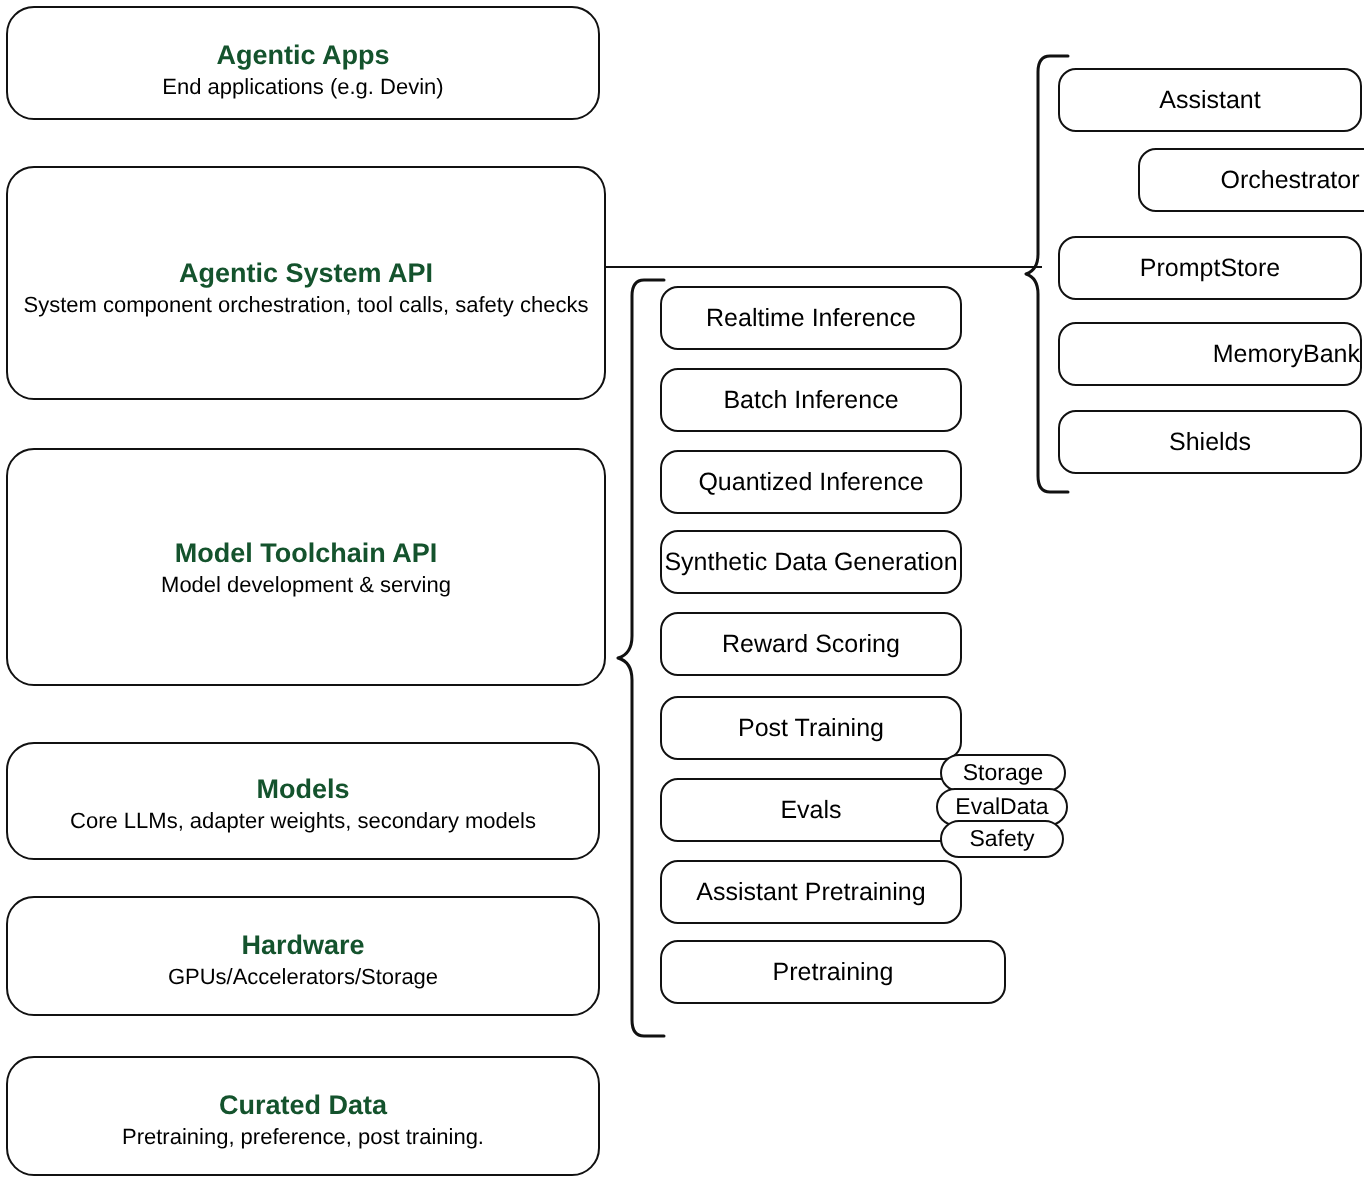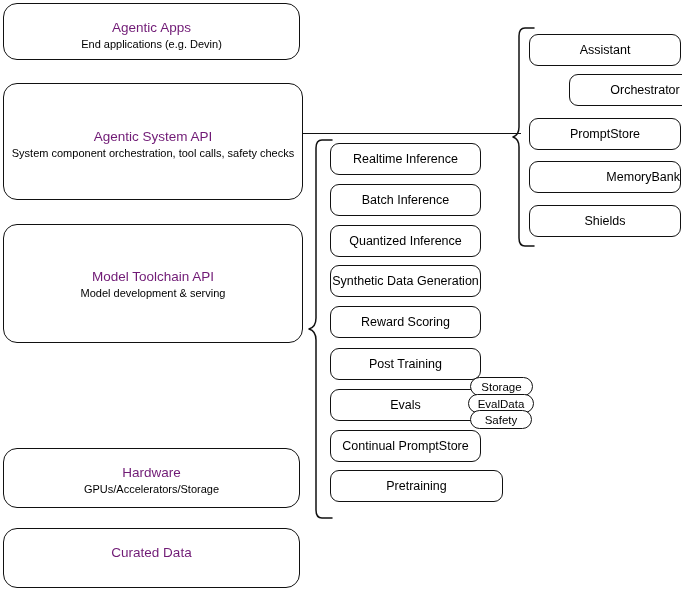--- a/index.html
+++ b/index.html
@@ -26,22 +26,23 @@
     background: #ffffff;
     display: flex;
     flex-direction: column;
     align-items: center;
     justify-content: center;
     text-align: center;
   }
   .layer-title {
     font-size: 13.5px;
     line-height: 17px;
-    color: #701a75;
-    white-space: nowrap;
+    color: #14532d;
+    white-space: nowrap;
+    font-weight: bold;
   }
   .layer-sub {
     font-size: 11px;
     line-height: 13px;
     color: #000000;
     margin-top: 2px;
     white-space: nowrap;
   }
   
   .anchored {
@@ -109,31 +110,38 @@
     </div>
   </div>
 
   <div class="layer-box anchored" style="left:3px; top:224px; width:300px; height:119px;">
     <div class="textwrap" style="top:43px;">
       <div class="layer-title">Model Toolchain API</div>
       <div class="layer-sub">Model development &amp; serving</div>
     </div>
   </div>
 
+  <div class="layer-box anchored" style="left:3px; top:371px; width:297px; height:59px;">
+    <div class="textwrap" style="top:14px;">
+      <div class="layer-title">Models</div>
+      <div class="layer-sub">Core LLMs, adapter weights, secondary models</div>
+    </div>
+  </div>
 
   <div class="layer-box anchored" style="left:3px; top:448px; width:297px; height:60px;">
     <div class="textwrap" style="top:15px;">
       <div class="layer-title">Hardware</div>
       <div class="layer-sub">GPUs/Accelerators/Storage</div>
     </div>
   </div>
 
   <div class="layer-box anchored" style="left:3px; top:528px; width:297px; height:60px;">
     <div class="textwrap" style="top:15px;">
       <div class="layer-title">Curated Data</div>
+      <div class="layer-sub">Pretraining, preference, post training.</div>
     </div>
   </div>
 
   <div class="connector" style="left:303px; top:133px; width:218px;"></div>
 
   <svg class="brace-svg" style="left:308px; top:138px;" width="26" height="382" viewBox="0 0 26 382">
     <path d="M 24 2 L 14 2 Q 8 2 8 10 L 8 180 Q 8 189 1 191 Q 8 193 8 202 L 8 372 Q 8 380 14 380 L 24 380" fill="none" stroke="#111111" stroke-width="1.5" stroke-linecap="round" stroke-linejoin="round"></path>
   </svg>
 
   <svg class="brace-svg" style="left:512px; top:26px;" width="24" height="223" viewBox="0 0 24 223">
@@ -162,21 +170,21 @@
 
   <div class="chip" style="left:330px; top:389px; width:151px; height:32px;">
       <span>Evals</span>
     </div>
 
   <div class="chip" style="left:330px; top:348px; width:151px; height:32px;">
       <span>Post Training</span>
     </div>
 
   <div class="chip" style="left:330px; top:430px; width:151px; height:32px;">
-      <span>Continual PromptStore</span>
+      <span>Assistant Pretraining</span>
     </div>
 
   <div class="chip" style="left:330px; top:470px; width:173px; height:32px;">
       <span>Pretraining</span>
     </div>
 
   <div class="pill" style="left:470px; top:377px; width:63px; height:19px;">
       <span>Storage</span>
     </div>
 

